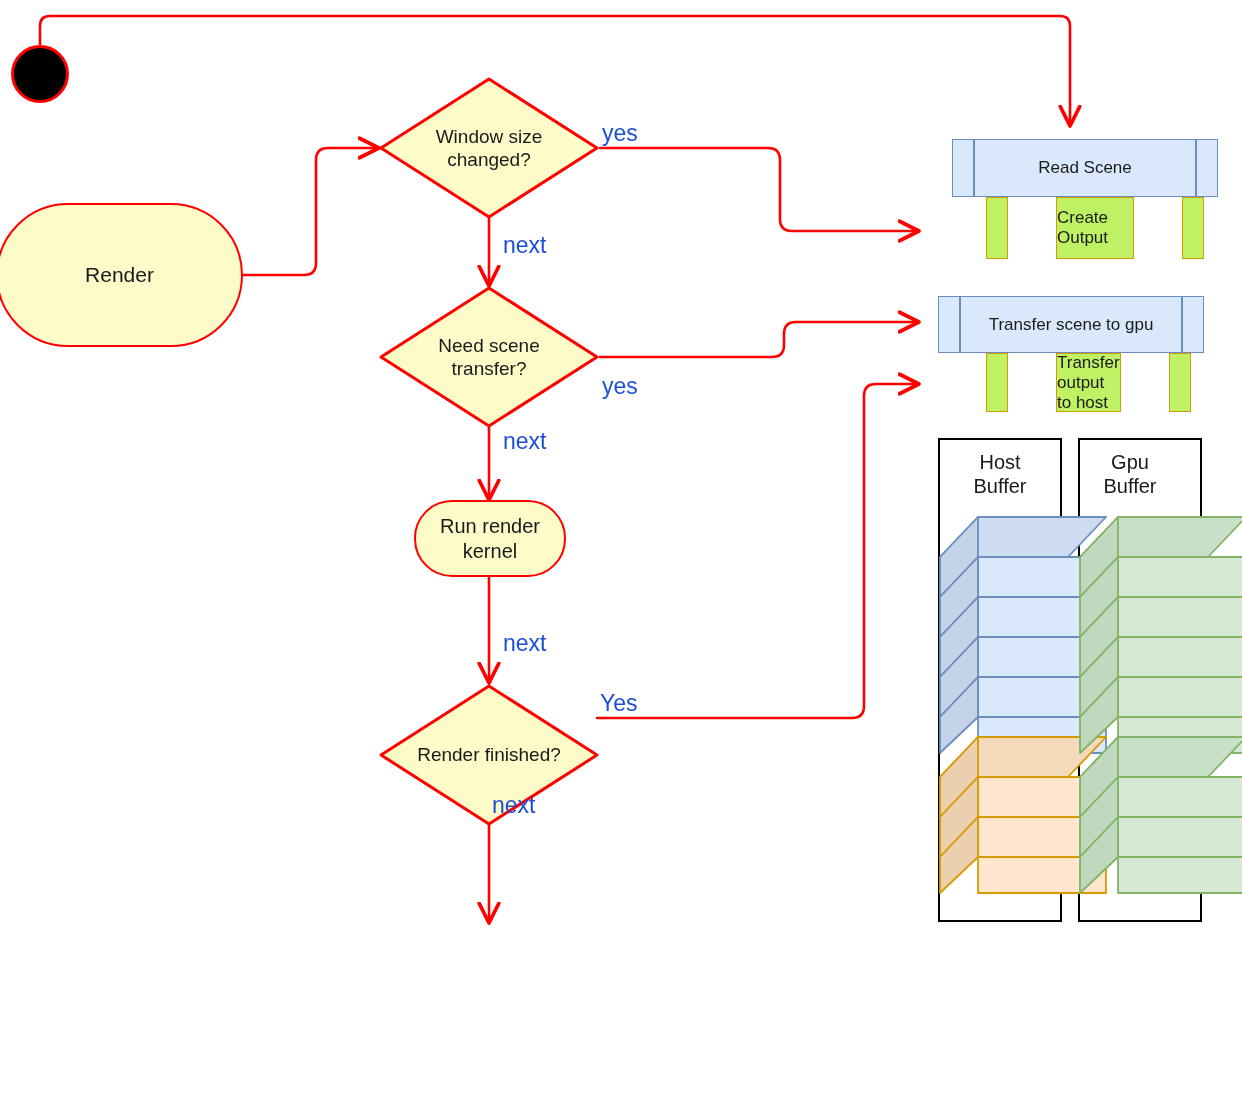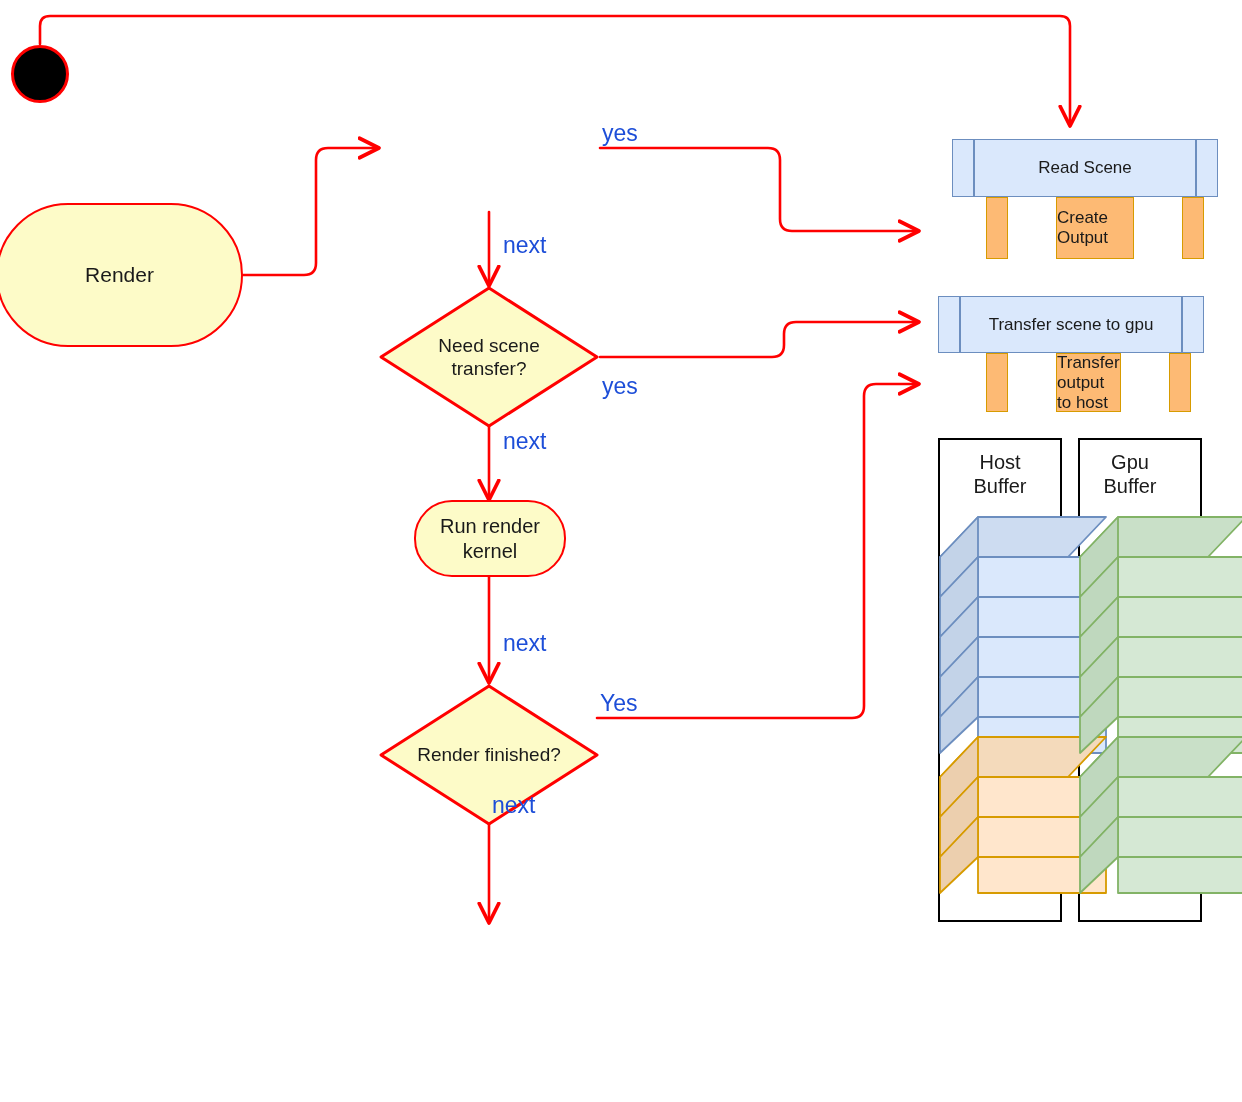--- a/index.html
+++ b/index.html
@@ -93,21 +93,21 @@
     align-items: center;
     justify-content: center;
     font-size: 17px;
     color: #1a1a1a;
   }
   .swim.blue .cell {
     background: #dae8fc;
     border: 1.6px solid #6c8ebf;
   }
   .swim.orange .cell {
-    background: #fdba74;
+    background: #bef264;
     border: 1.6px solid #d79b00;
     margin-left: 48px;
   }
   .swim .cell.edge {
     flex: 0 0 22px;
   }
   .swim .cell.body {
     flex: 1 1 auto;
   }
 
@@ -170,20 +170,27 @@
       <path d="M489,754 L489,922" marker-end="url(#arrowRed)"></path>
     </g>
   </svg>
 
   <div class="start-node" style="left:11px; top:45px; width:58px; height:58px;"></div>
 
   <div class="activity" style="left:-4px; top:203px; width:247px; height:144px; border-radius:72px;">
     <span class="node-label">Render</span>
   </div>
 
+  <div class="diamond" style="left:378px; top:76px; width:222px; height:144px;">
+    <svg viewBox="0 0 222 144" preserveAspectRatio="none">
+      <polygon points="111,3 219,72 111,141 3,72" fill="#fdfbc8" stroke="#ff0000" stroke-width="3" stroke-linejoin="round"></polygon>
+    </svg>
+    <span class="node-label">Window size
+changed?</span>
+  </div>
 
   <div class="diamond" style="left:378px; top:285px; width:222px; height:144px;">
     <svg viewBox="0 0 222 144" preserveAspectRatio="none">
       <polygon points="111,3 219,72 111,141 3,72" fill="#fdfbc8" stroke="#ff0000" stroke-width="3" stroke-linejoin="round"></polygon>
     </svg>
     <span class="node-label">Need scene
 transfer?</span>
   </div>
 
   <div class="activity" style="left:414px; top:500px; width:152px; height:77px; border-radius:38px;

